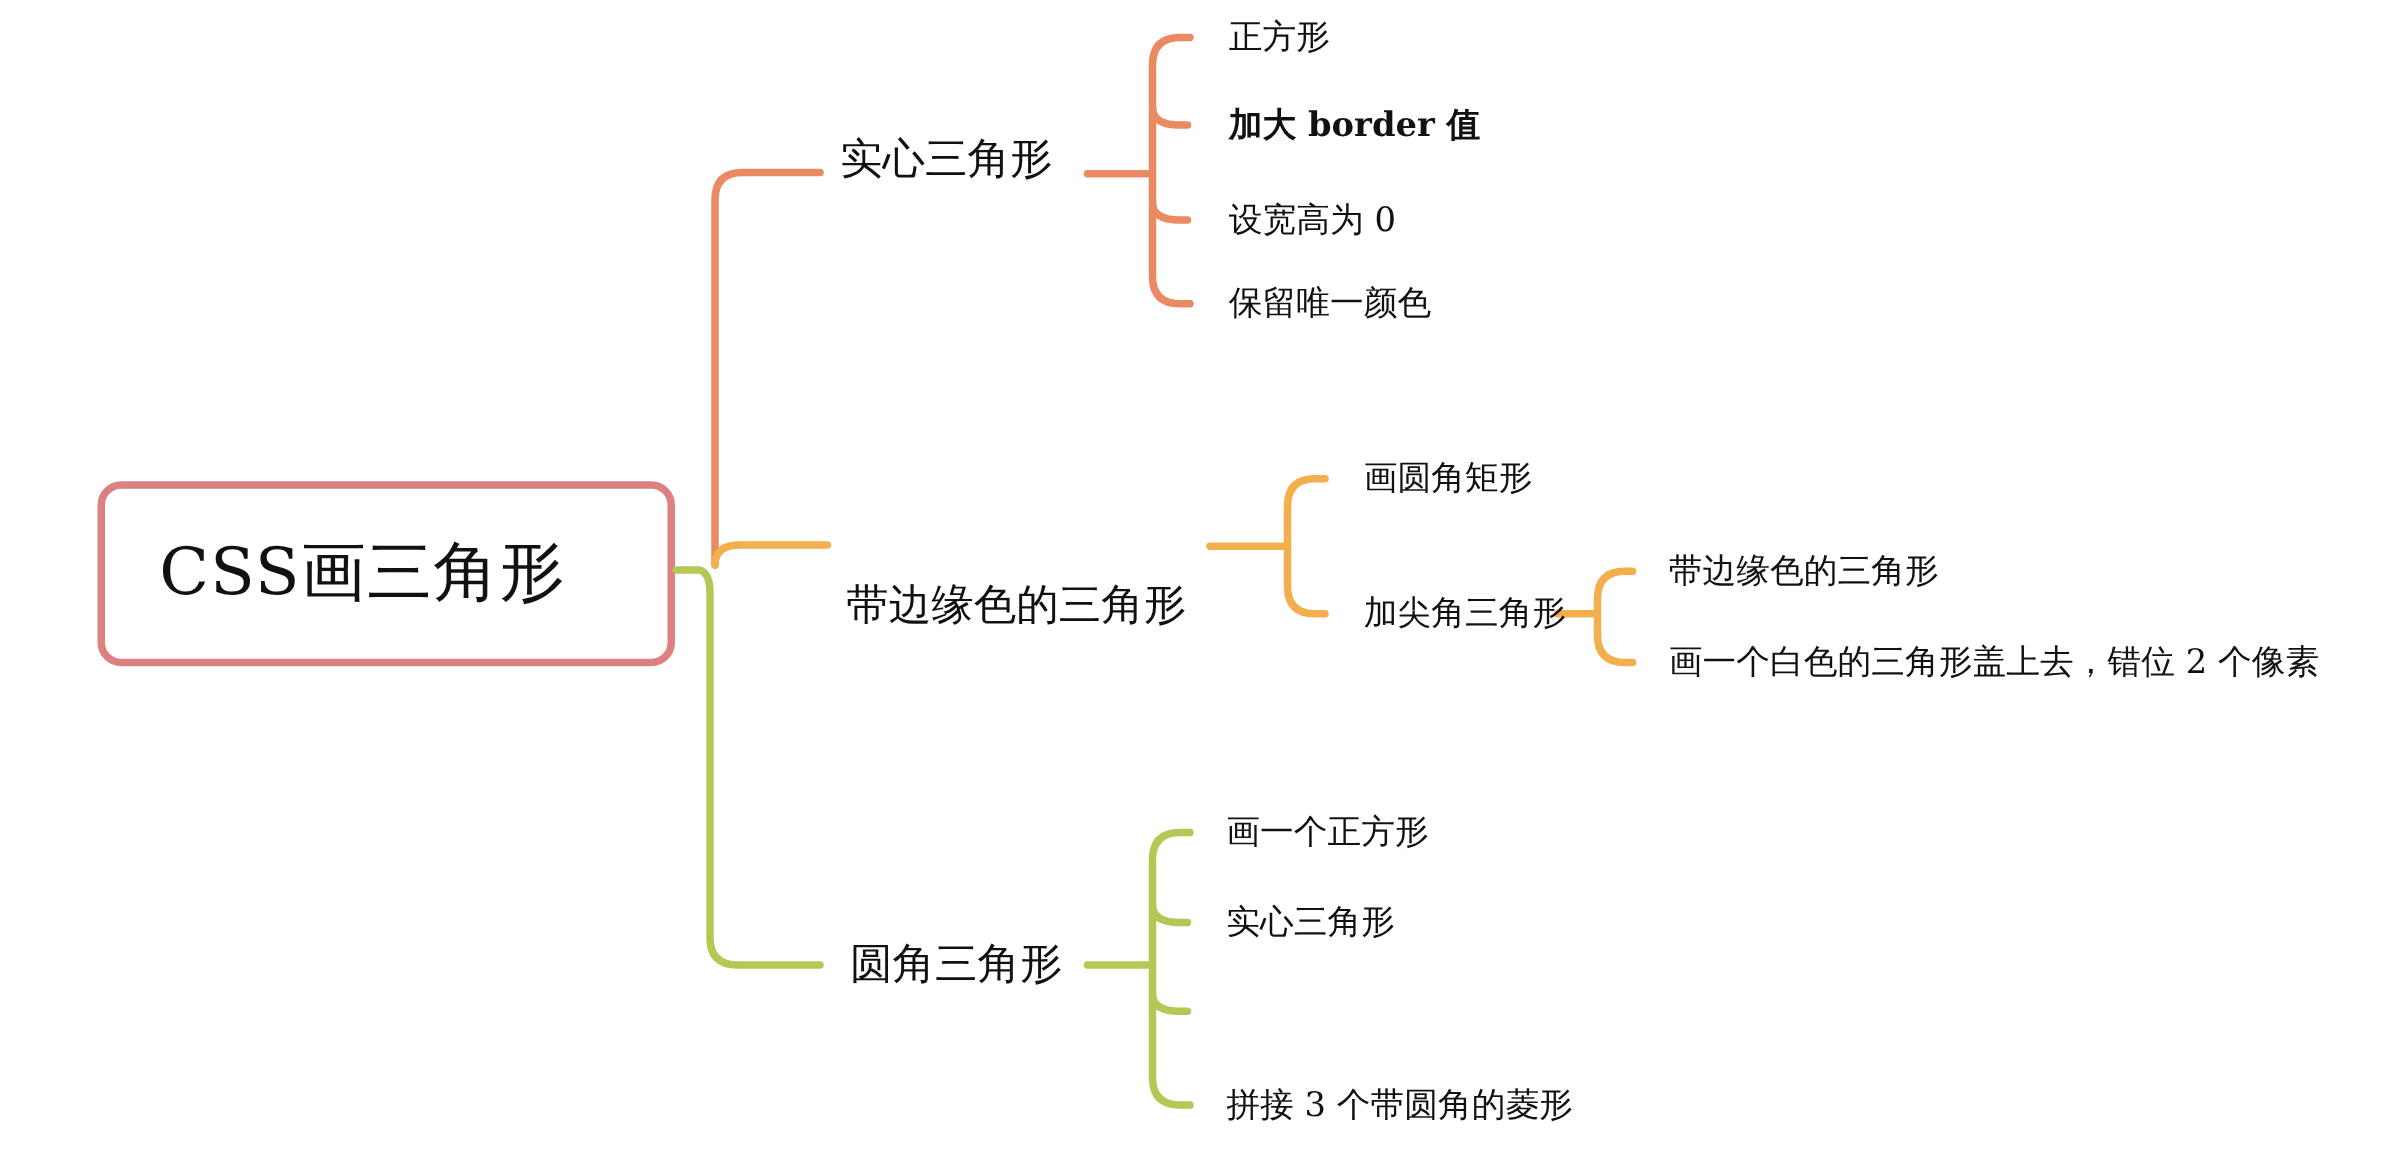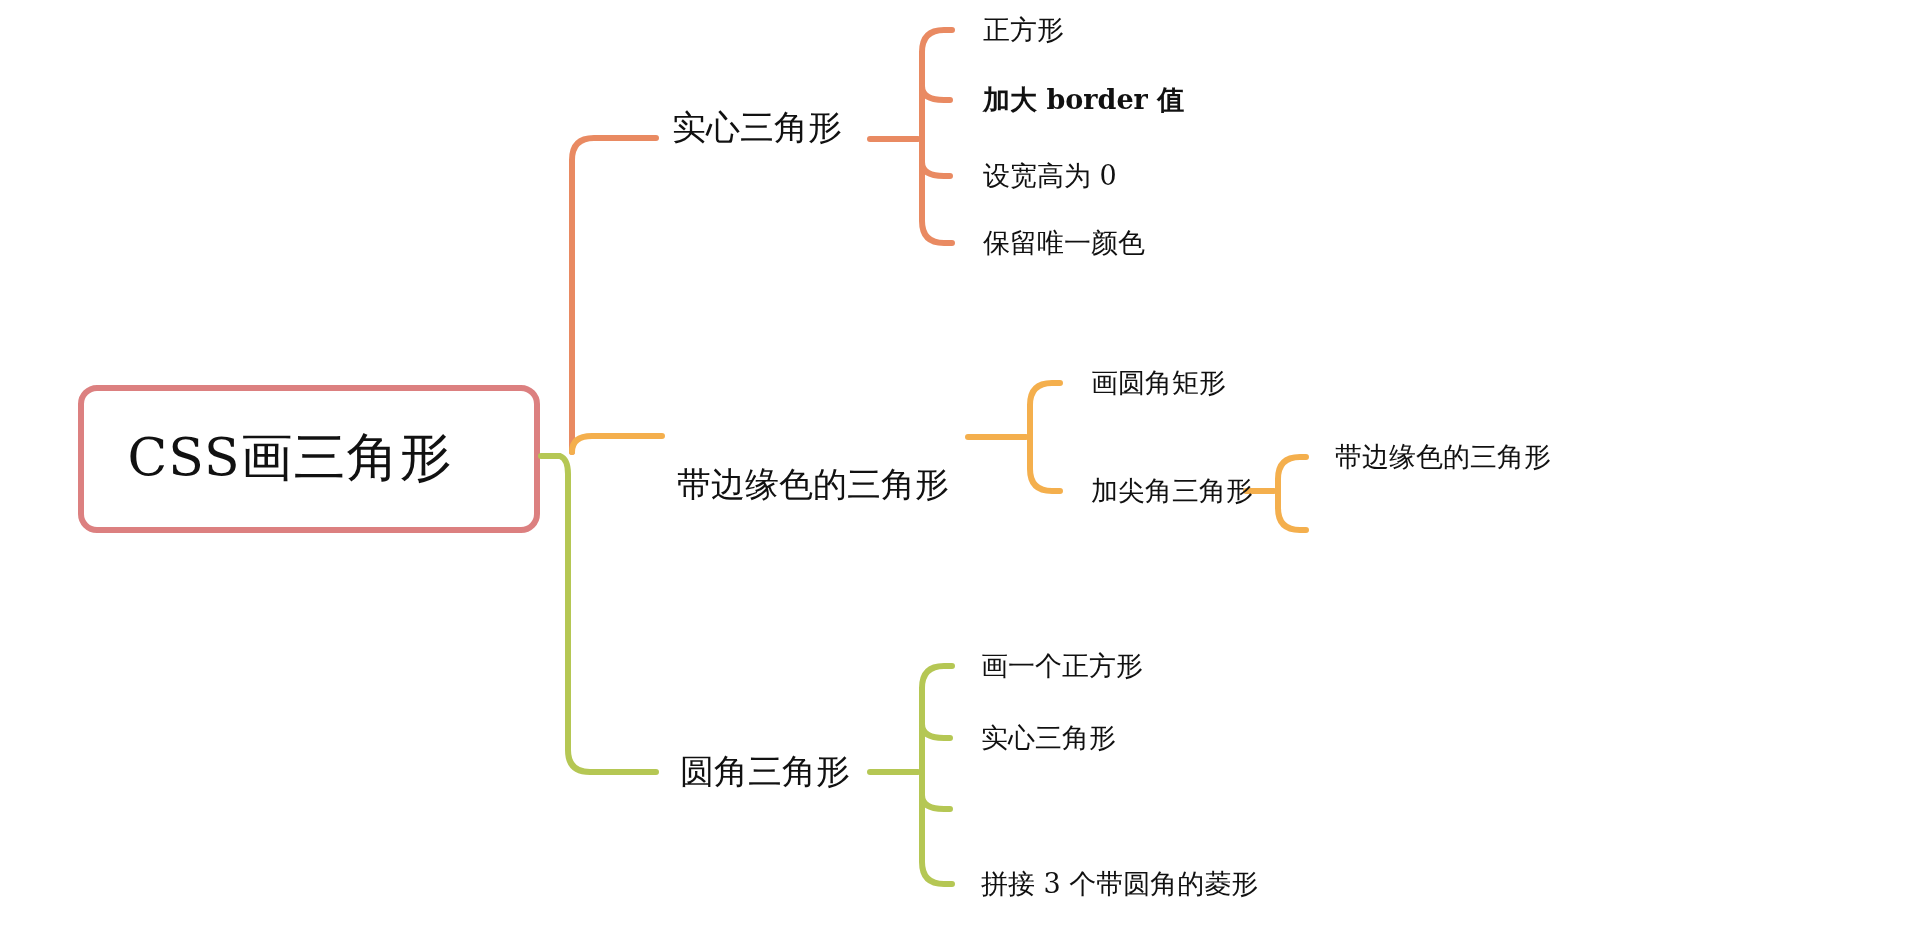--- a/index.html
+++ b/index.html
@@ -72,19 +72,20 @@
   <div class="node branch-label" style="left:672px; top:128px;">实心三角形</div>
   <div class="node leaf-label" style="left:960px; top:30px;">正方形</div>
   <div class="node leaf-label" style="left:960px; top:100px;font-weight:bold;">加大 border 值</div>
   <div class="node leaf-label" style="left:960px; top:176px;">设宽高为 0</div>
   <div class="node leaf-label" style="left:960px; top:243px;">保留唯一颜色</div>
 
   <div class="node branch-label" style="left:677px; top:437px;margin-top:48px;">带边缘色的三角形</div>
   <div class="node leaf-label" style="left:1068px; top:383px;">画圆角矩形</div>
   <div class="node leaf-label" style="left:1068px; top:491px;">加尖角三角形</div>
   <div class="node leaf-label" style="left:1312px; top:457px;">带边缘色的三角形</div>
+  <div class="node leaf-label" style="left:1312px; top:530px;">画一个白色的三角形盖上去，错位 2 个像素</div>
 
   <div class="node branch-label" style="left:680px; top:772px;text-align:center;">圆角三角形</div>
   <div class="node leaf-label" style="left:958px; top:666px;">画一个正方形</div>
   <div class="node leaf-label" style="left:958px; top:738px;">实心三角形</div>
   <div class="node leaf-label" style="left:958px; top:884px;">拼接 3 个带圆角的菱形</div>
 
 </div>
 
 </body></html>

